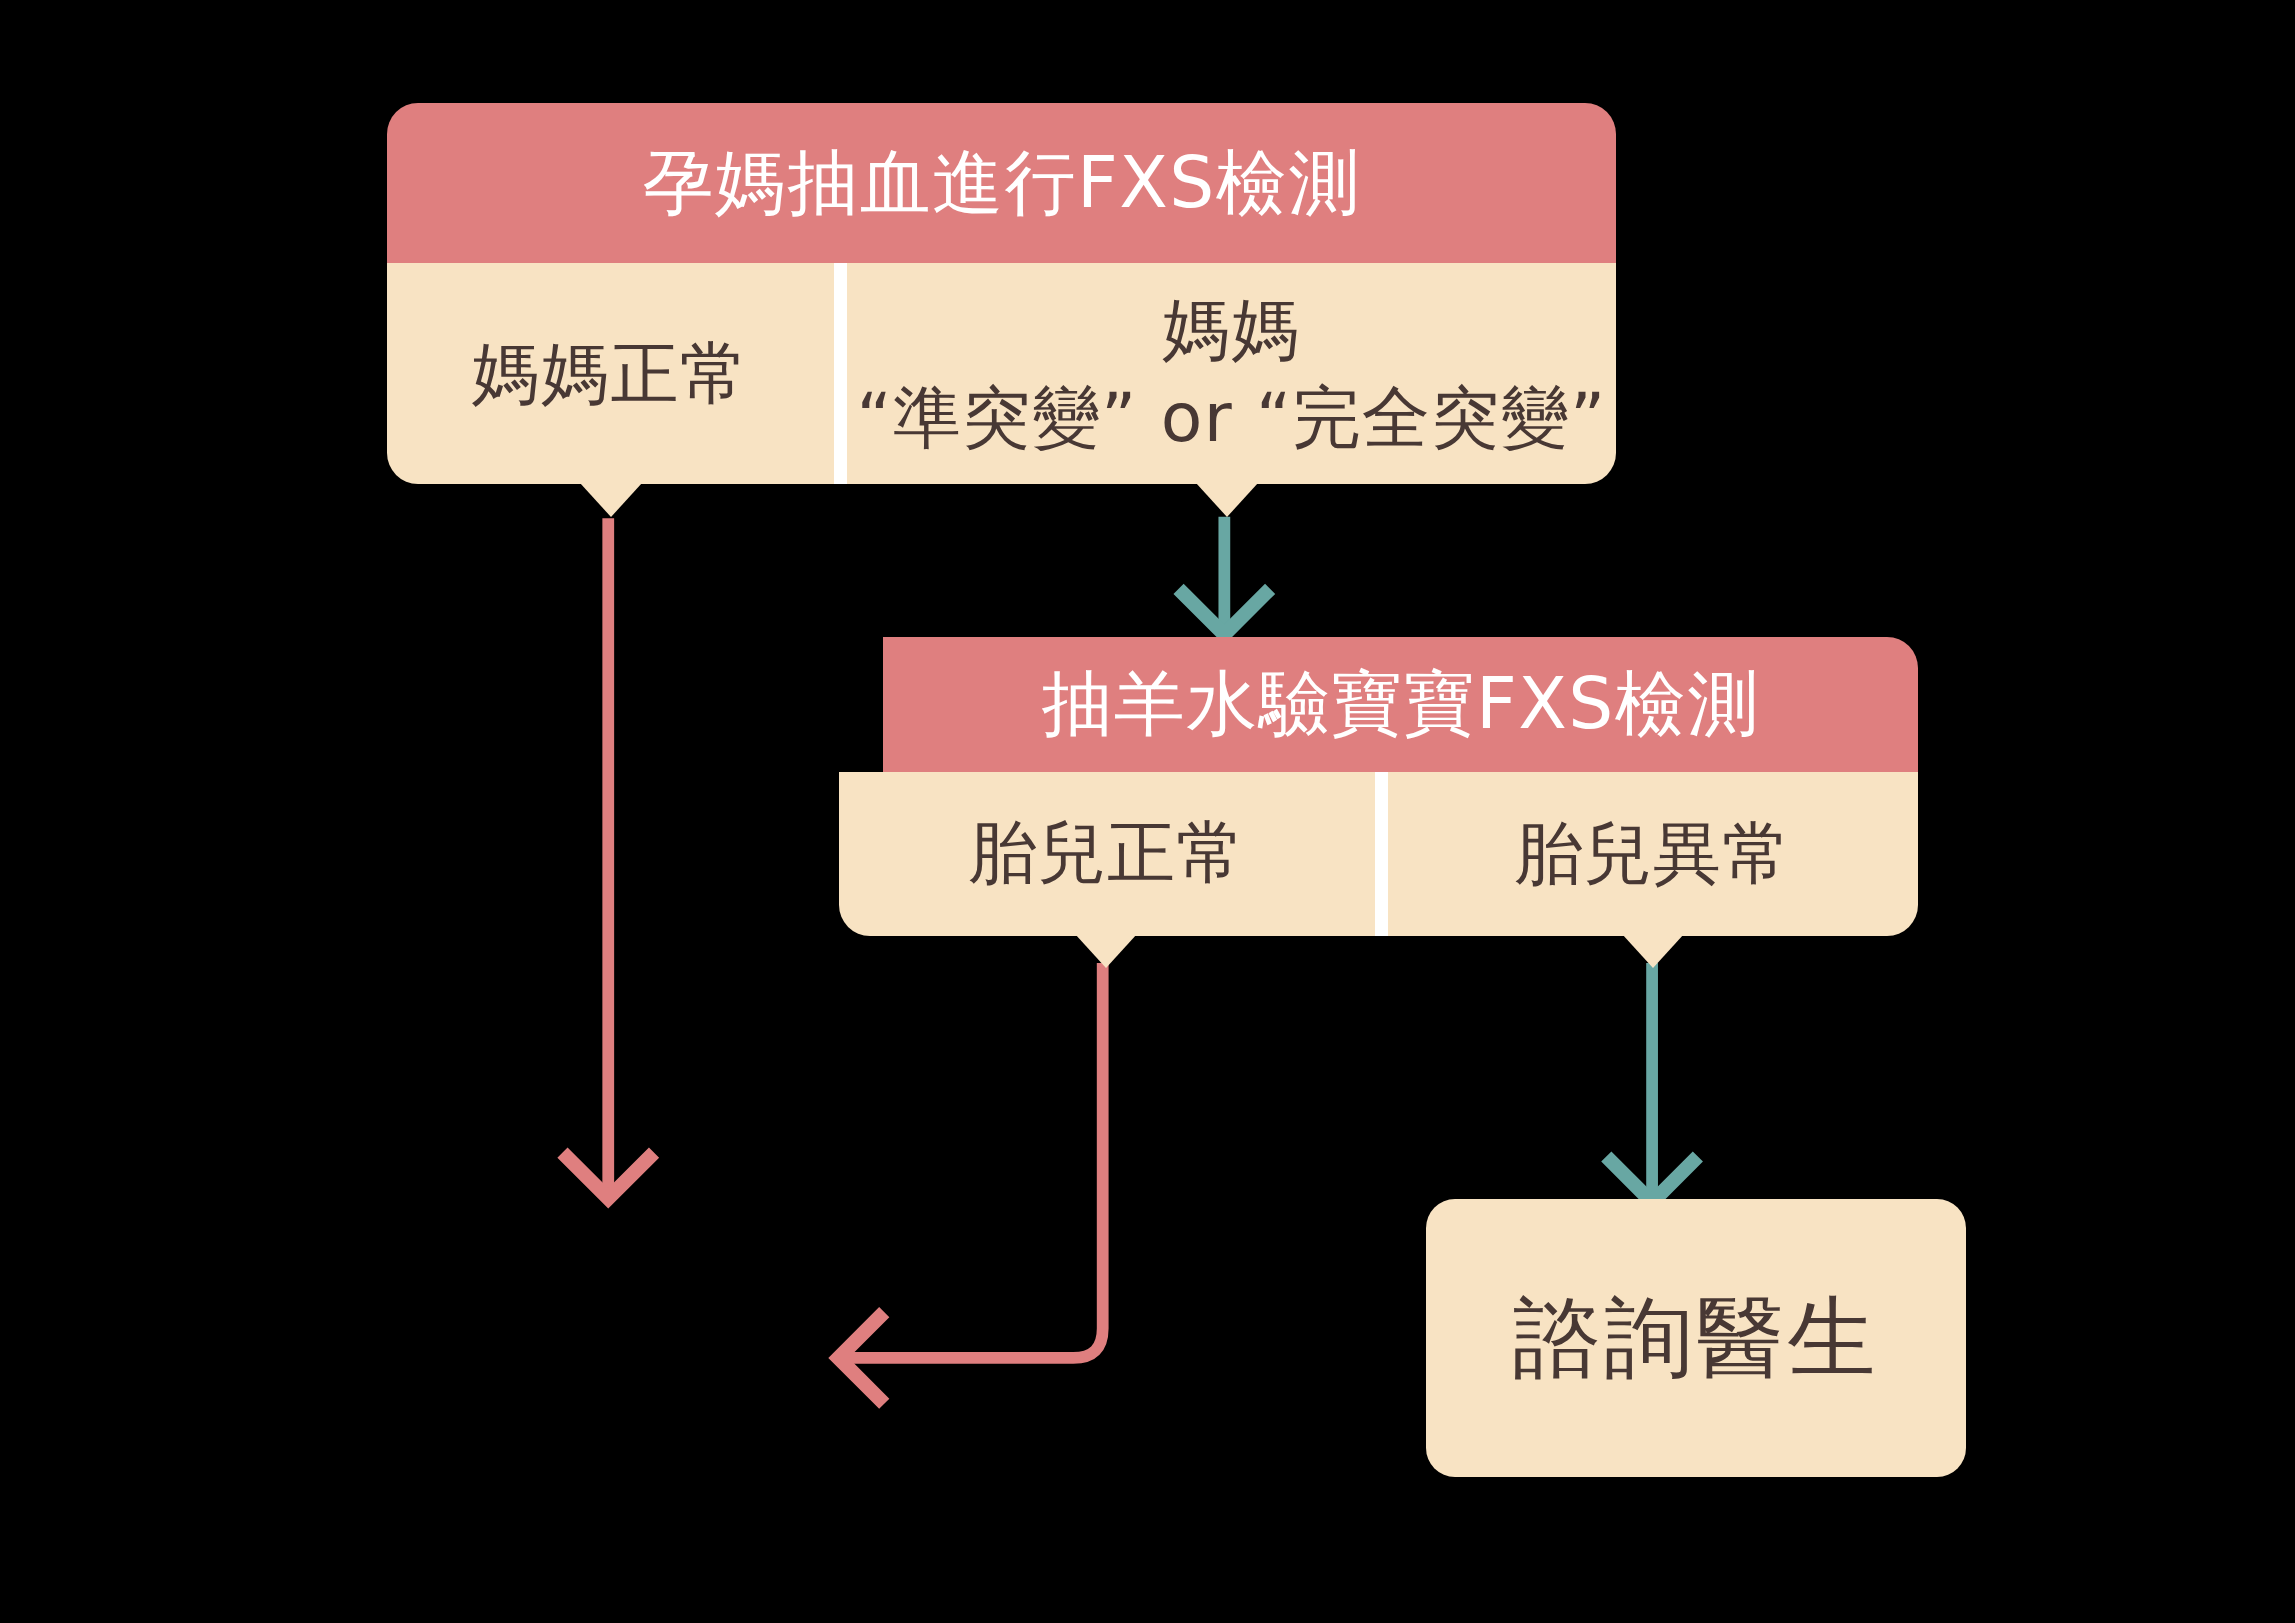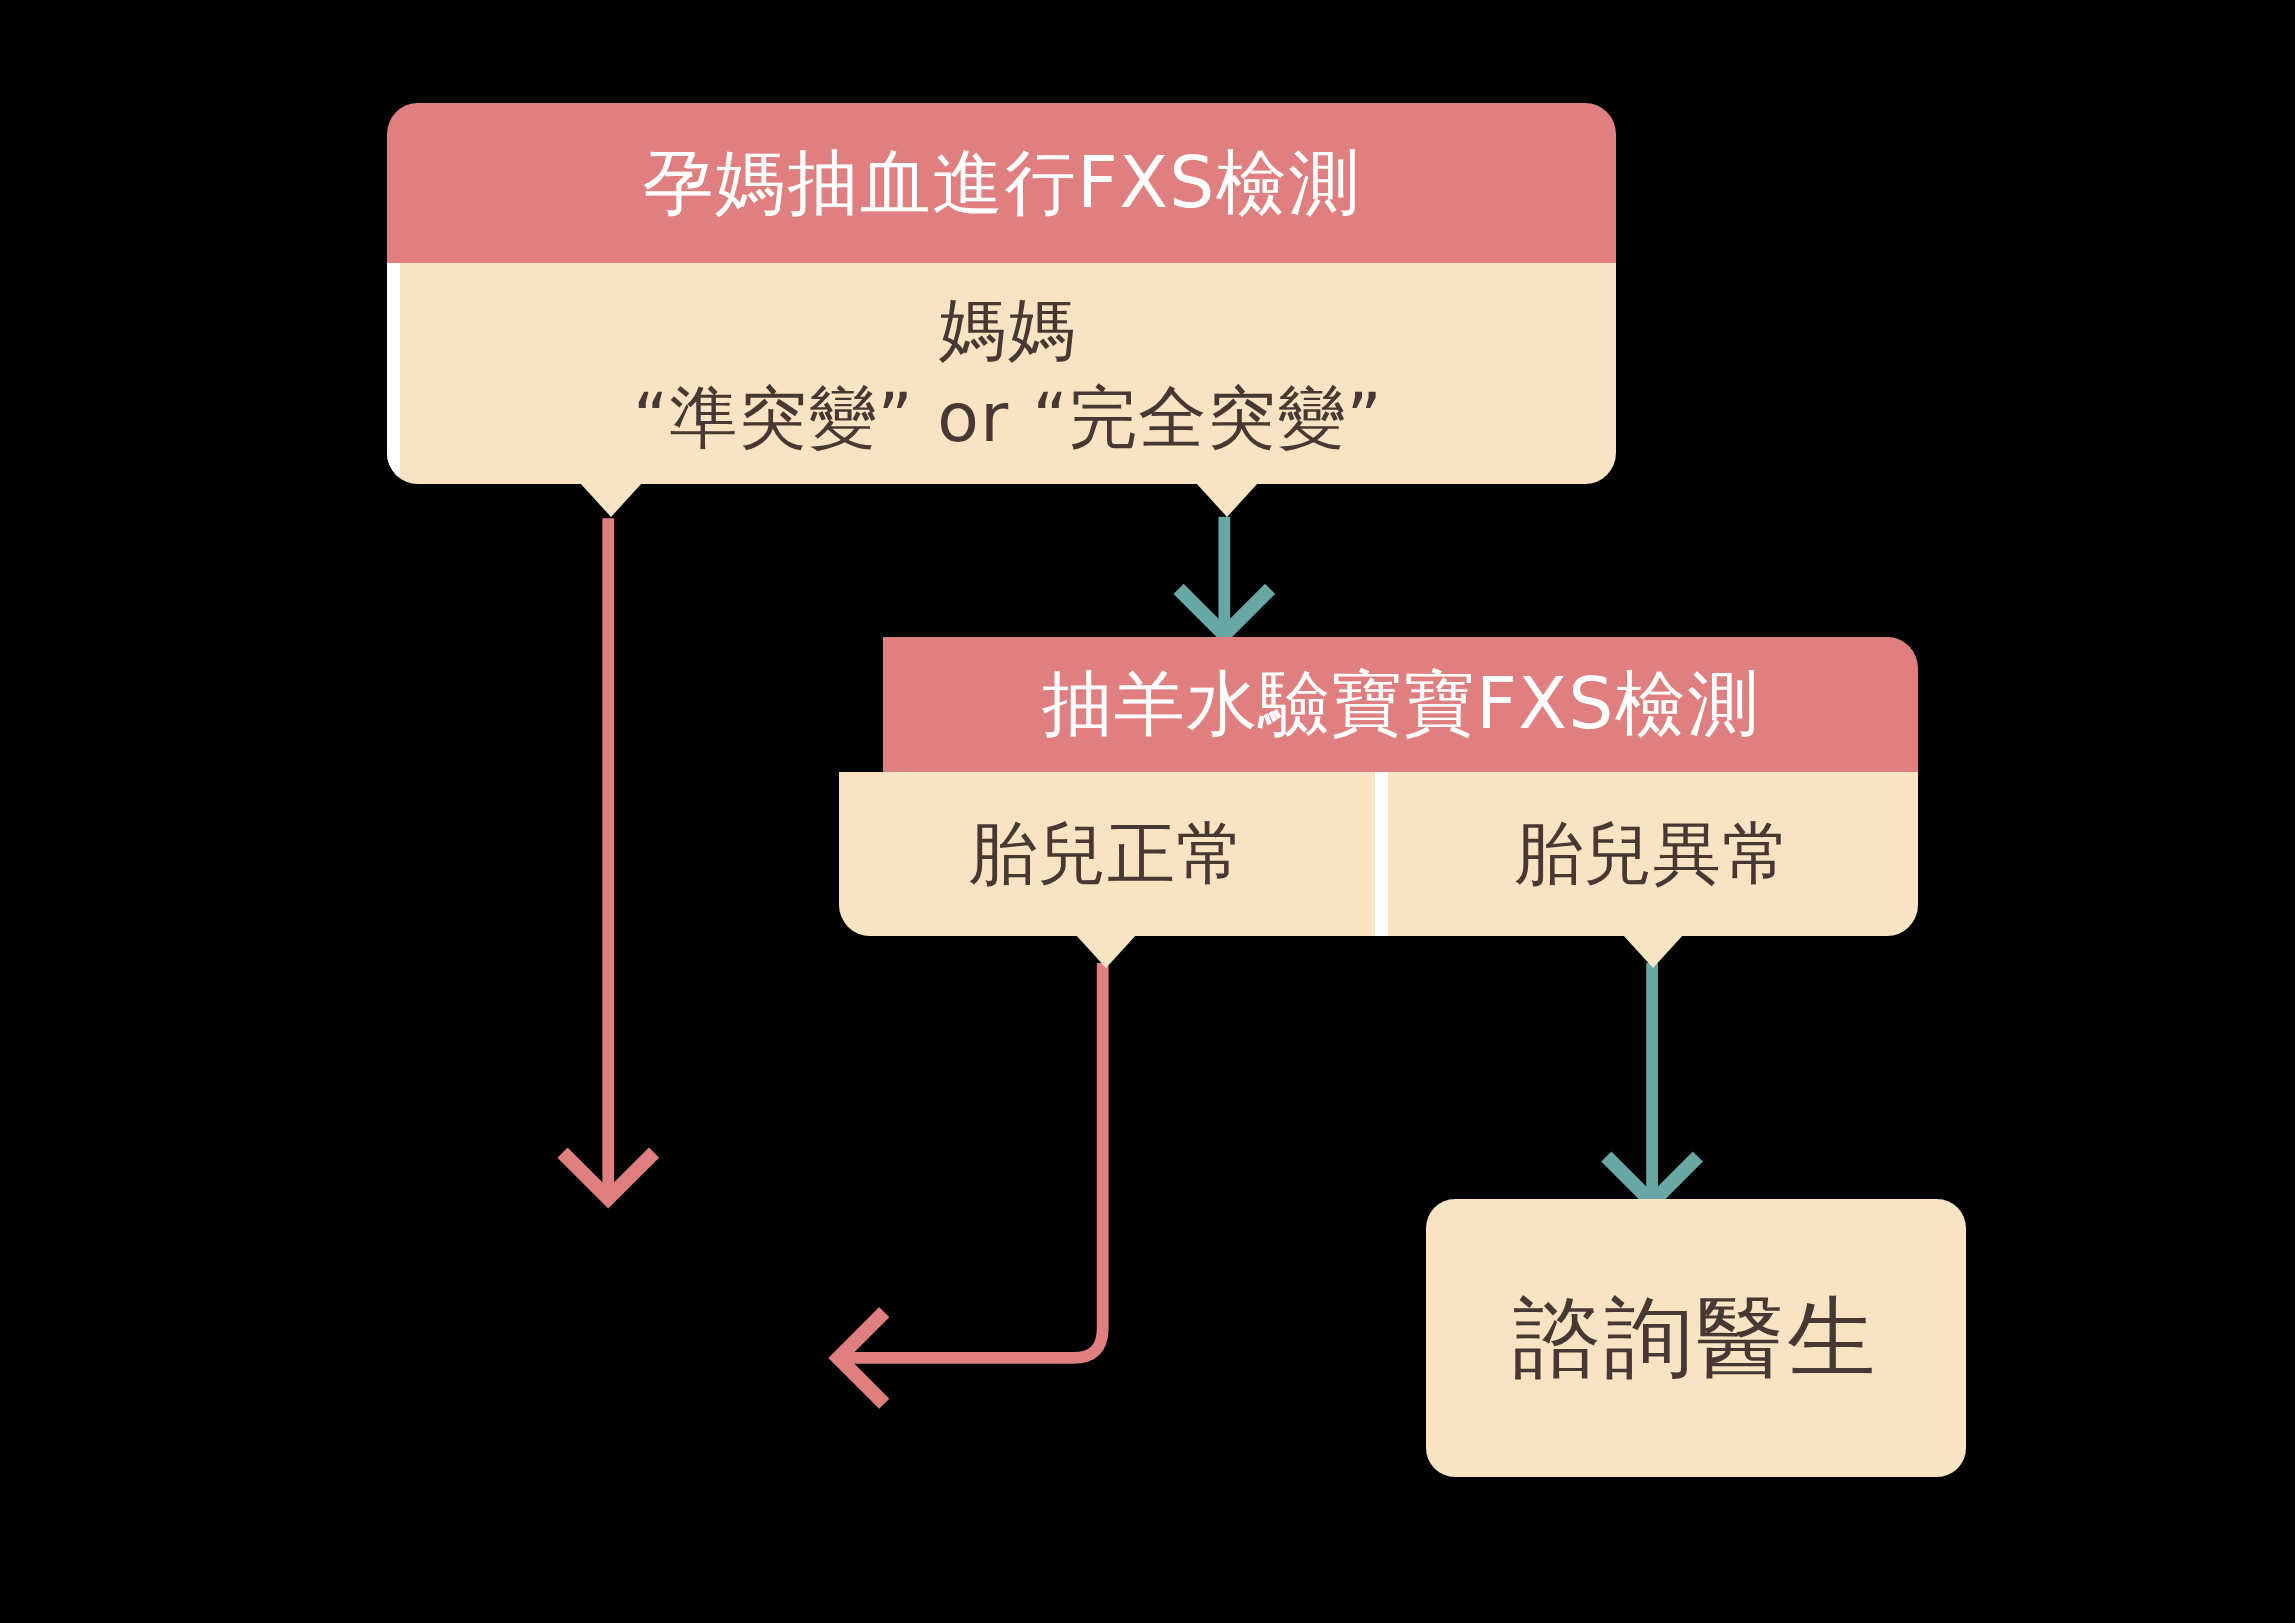--- a/index.html
+++ b/index.html
@@ -91,21 +91,21 @@
     letter-spacing:0.04em;
     text-align:center;
   }
   #box1{left:387px;top:103px;width:1229px;height:381px;}
   #box1 .node-header{height:160px;}
   #box1 .cell-left{flex:0 0 447px;}
   #box1 .cell-right{flex:1 1 auto;border-radius:11px;}
 
   #box2{left:839px;top:637px;width:1079px;height:299px;}
   #box2 .node-header{height:135px;margin-left:44px;}
-  #box2 .cell-left{flex:0 0 536px;}
+  #box2 .cell-left{flex:0 0 536px;font-family:Liberation Serif, serif;}
   #box2 .cell-right{flex:1 1 auto;}
 
   #tail-box1-left{left:580px;top:483px;}
   #tail-box1-right{left:1196px;top:483px;}
   #tail-box2-left{left:1075px;top:934px;}
   #tail-box2-right{left:1622px;top:934px;}
 
   #result-continue{
     left:383px;top:1202px;width:451px;height:324px;
     background:var(--pink);
@@ -143,20 +143,23 @@
 
     <g>
       <path class="shaft pink-stroke" d="M1686 1472 L1686 2031 Q1686 2076 1641 2076 L1292 2076"></path>
       <path class="head pink-stroke" d="M1352 2006 L1282 2076 L1352 2146"></path>
     </g>
   </svg>
 
   <div class="node" id="box1">
     <div class="node-header">孕媽抽血進行FXS檢測</div>
     <div class="node-body">
+      <div class="cell cell-left">
+        <span>媽媽正常</span>
+      </div>
       <div class="vdivider"></div>
       <div class="cell cell-right">
         <span>媽媽</span>
         <span>“準突變” or “完全突變”</span>
       </div>
     </div>
   </div>
   <div class="tail" id="tail-box1-left"></div>
   <div class="tail" id="tail-box1-right"></div>
 

